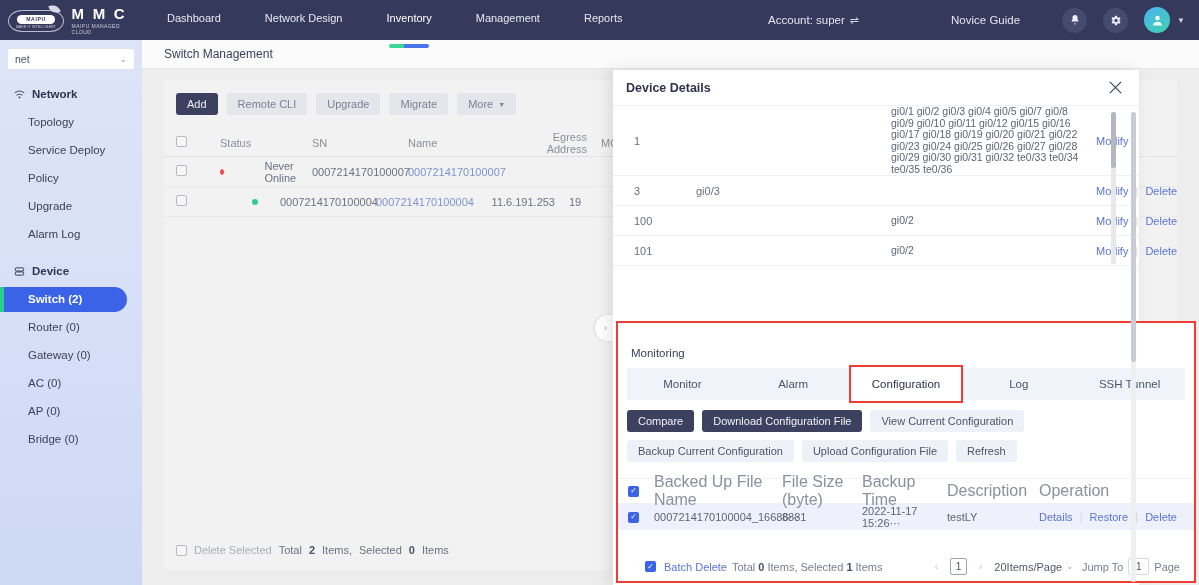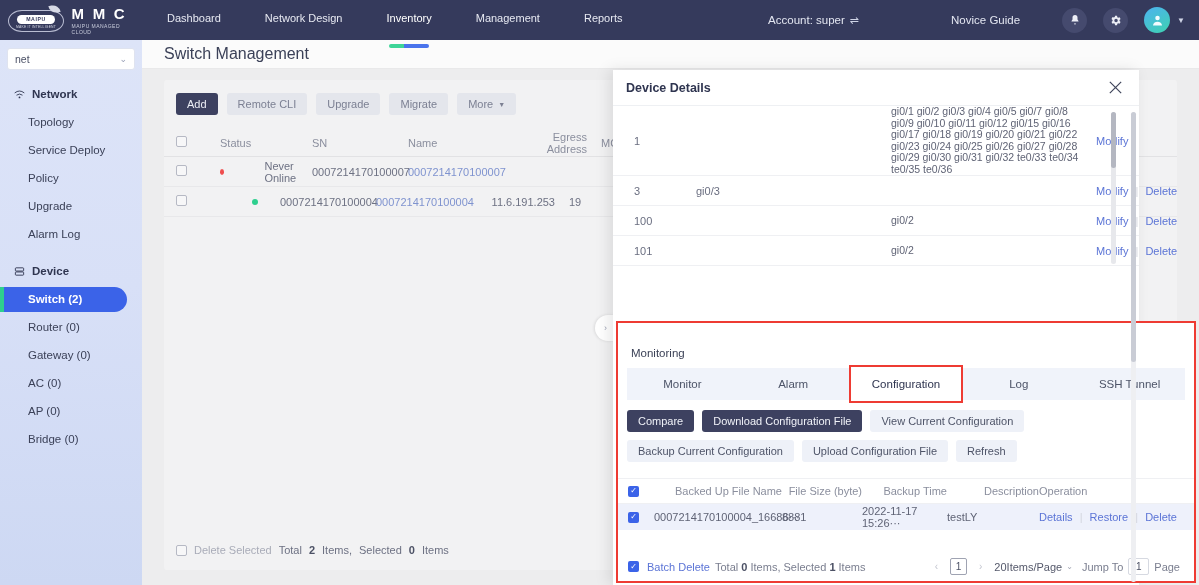--- a/index.html
+++ b/index.html
@@ -101,21 +101,21 @@
 
   
   .content {
     position: absolute; left: 142px; top: 40px; width: 1057px; height: 545px;
     background: #ededee;
   }
   .breadcrumb {
     position: absolute; left: 0; top: 0; width: 1057px; height: 29px;
     background: #fbfbfb; border-bottom: 1px solid #e9e9ea;
     display: flex; align-items: center; padding-left: 22px;
-    font-size: 16px; color: #3b4158;
+    font-size: 12px; color: #3b4158;
   }
   .panel {
     position: absolute; left: 22px; top: 40px; width: 1013px; height: 490px;
     background: #f2f2f3; border-radius: 3px;
   }
   .btnrow { display: flex; gap: 9px; padding: 13px 12px 0 12px; }
   .btn {
     height: 22px; padding: 0 11px; border-radius: 3px; font-size: 11px;
     display: flex; align-items: center; cursor: pointer;
     background: #e4e6ec; color: #7c8093; border: none; white-space: nowrap;
@@ -241,42 +241,42 @@
   .mbtns { display: flex; flex-wrap: wrap; gap: 8px; padding: 10px 9px 0 9px; align-items: flex-end; }
   .mbtn {
     height: 22px; padding: 0 11px; border-radius: 3px; font-size: 11px;
     display: flex; align-items: center; cursor: pointer; white-space: nowrap;
     background: #eef1f8; color: #4e5468;
   }
   .mbtn.dark { background: #3d4160; color: #f0f2f8; }
 
   .ftable { margin-top: 16px; }
   .fth {
-    display: flex; align-items: center; height: 26px; font-size: 11px; color: #8b8f9e;
-    border-top: 1px solid #eff0f3; border-bottom: 1px solid #eff0f3; padding-left: 10px; text-align: right;
+    display: flex; align-items: center; height: 26px; font-size: 16px; color: #8b8f9e;
+    border-top: 1px solid #eff0f3; border-bottom: 1px solid #eff0f3; padding-left: 10px;
   }
   .ftr {
     display: flex; align-items: center; height: 26px; font-size: 11px; color: #5f6375;
     background: #eef1fb; padding-left: 10px;
   }
   .cbb {
     width: 11px; height: 11px; border-radius: 2px; background: #3b63e8; flex: none;
     display: flex; align-items: center; justify-content: center; cursor: pointer;
   }
   .cbb::after { content: "\2713"; color: #fff; font-size: 8px; line-height: 8px; }
   .f-chk { width: 18px; }
   .f-name { width: 136px; padding-left: 8px; }
   .f-size { width: 80px; }
   .f-time { width: 85px; }
   .f-desc { width: 92px; }
   .f-op { }
 
   .mon-footer {
     position: absolute; left: 0; bottom: 6px; width: 100%;
-    display: flex; align-items: center; padding-left: 10px; font-size: 11px; color: #7a7e8f;
+    display: flex; align-items: center; padding-left: 27px; font-size: 11px; color: #7a7e8f;
   }
   .mon-footer b { color: #4c5165; font-weight: bold; }
 
   
   .outer-scroll {
     position: absolute; right: 3px; top: 42px; width: 5px; height: 470px;
     background: #eeeff2; border-radius: 3px;
   }
   .outer-scroll i { display: block; width: 5px; height: 250px; background: #c9ccd5; border-radius: 3px; }
 </style>

